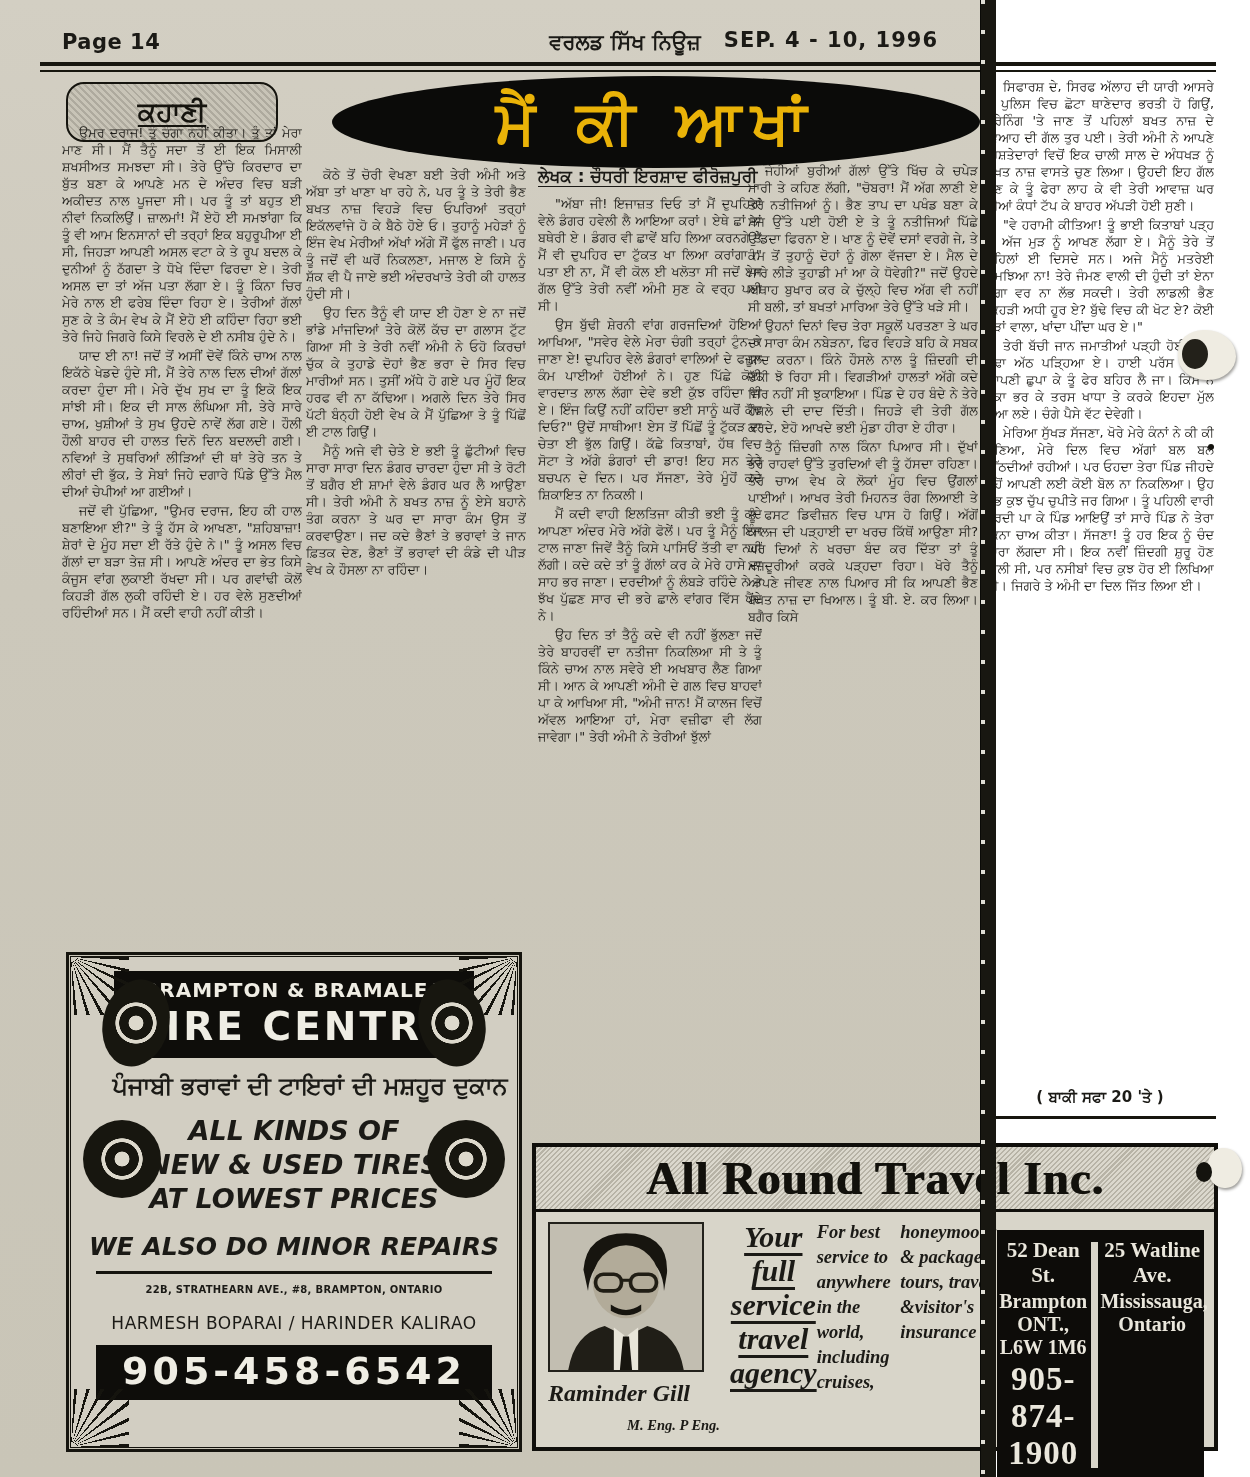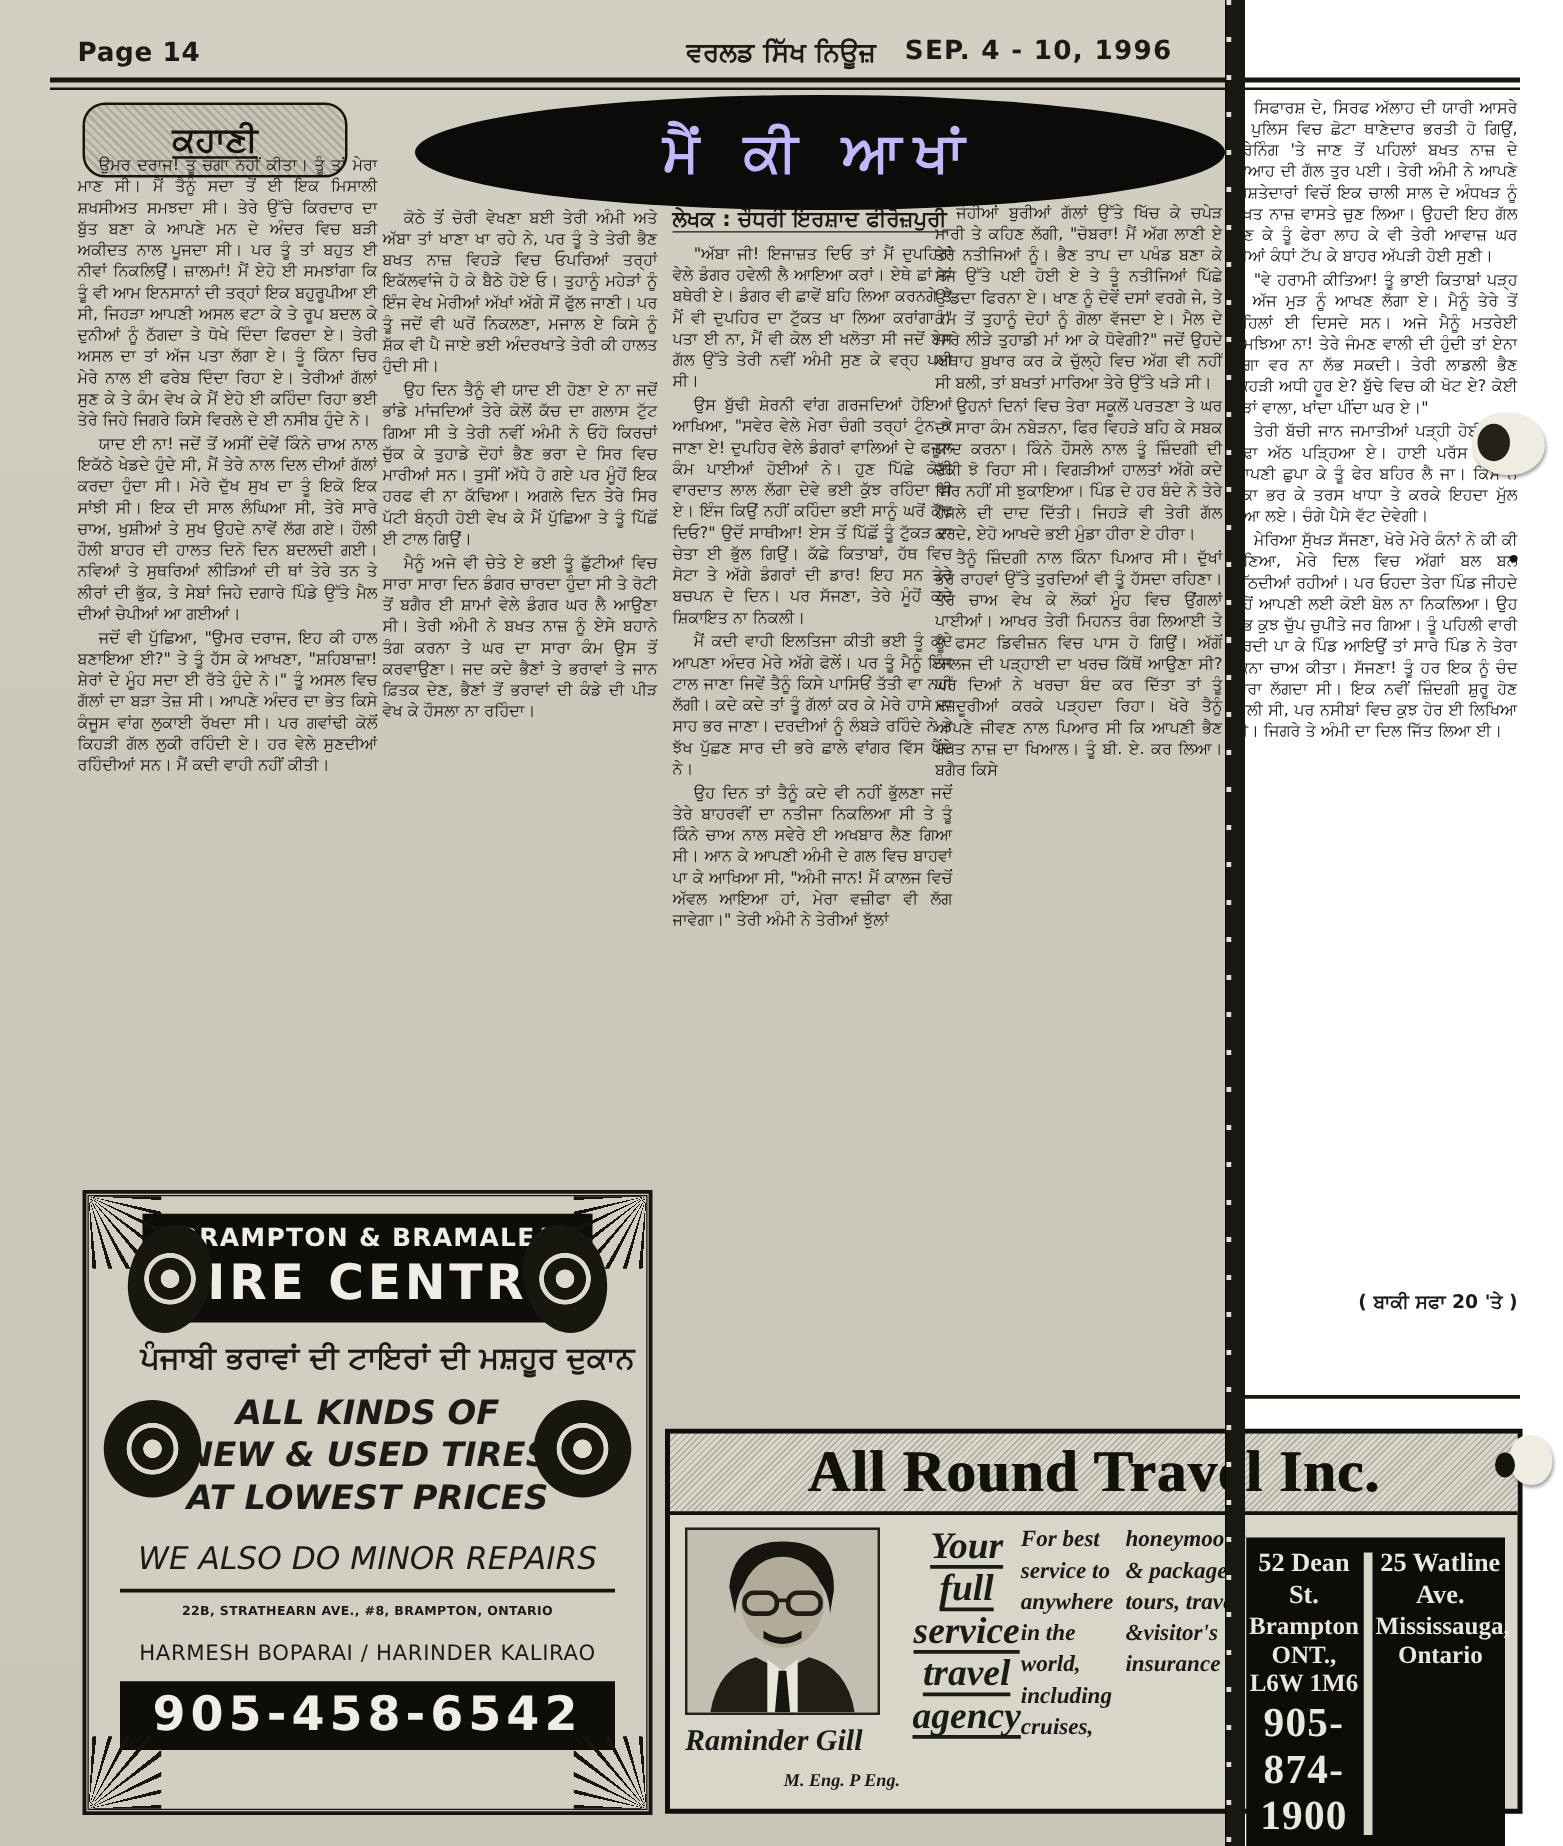--- a/index.html
+++ b/index.html
@@ -19,21 +19,21 @@
 
   
   .kahani{border:2.5px solid #15140e;border-radius:18px;
           background:repeating-linear-gradient(45deg,#b2ae a2 0 2px,#c8c4b7 2px 5px);
           background:repeating-linear-gradient(45deg,#aeaa9e 0 2px,#c8c4b7 2px 5px);
           display:flex;align-items:center;justify-content:center;}
   .kahani span{font-size:27px;font-weight:bold;text-decoration:underline;
                text-underline-offset:4px;color:#15140e;}
   .title-banner{background:#0b0b09;border-radius:50%;
                 display:flex;align-items:center;justify-content:center;}
-  .title-banner span{color:#c4b5fd;font-size:44px;font-weight:bold;letter-spacing:10px;}
+  .title-banner span{color:#eab308;font-size:60px;font-weight:bold;letter-spacing:10px;}
 
   
   .col{overflow:hidden;font-size:12.8px;line-height:17px;text-align:justify;}
   .col .para{margin:0 0 2px 0;text-indent:17px;}
   .byline{font-weight:bold;font-size:17px;text-decoration:underline;
           text-underline-offset:4px;margin:0 0 9px 0;white-space:nowrap;}
   .continuation{font-weight:bold;font-size:15px;text-align:right;}
 
   
   .tire-ad{border:3px solid #15140e;box-shadow:inset 0 0 0 1px #c9c5b7,inset 0 0 0 2px #15140e;
@@ -42,21 +42,21 @@
        background:repeating-conic-gradient(from 90deg at 0% 0%,#15140e 0 3deg,transparent 3deg 12deg);}
   .fan.tr{transform:scaleX(-1);} .fan.bl{transform:scaleY(-1);} .fan.br{transform:scale(-1,-1);}
   .tire{position:absolute;border-radius:50%;
         background:radial-gradient(circle,#ddd9cc 0 13%,#17160f 14% 30%,#ddd9cc 31% 37%,#17160f 38% 100%);}
   .tire-head-box{display:inline-block;background:#0e0d0a;color:#efede4;
                  padding:7px 22px 9px 22px;margin-top:16px;}
   .tire-head-box .l1{font-size:20px;font-weight:bold;letter-spacing:1px;}
   .tire-head-box .l2{font-size:39px;font-weight:bold;letter-spacing:3px;margin-top:2px;}
   .pa-line{font-weight:bold;font-size:24px;margin-top:14px;padding-left:32px;}
   .ad-line-lg{font-style:italic;font-weight:bold;font-size:27px;line-height:34px;margin:0;}
-  .ad-line-md{font-style:italic;font-weight:normal;font-size:25px;line-height:33px;margin:0;}
+  .ad-line-md{font-style:italic;font-weight:bold;font-size:25px;line-height:33px;margin:0;}
   .taxi-line{font-weight:bold;font-size:24px;margin-top:6px;}
   .tire-hr{height:3px;background:#15140e;margin:8px auto 10px auto;width:88%;}
   .tire-addr{font-weight:bold;font-size:10px;letter-spacing:.3px;}
   .tire-owners{font-size:17px;margin-top:18px;letter-spacing:.5px;}
   .tire-phone{display:inline-block;background:#0e0d0a;color:#efede4;font-weight:bold;
               font-size:38px;letter-spacing:4px;padding:4px 26px 7px 26px;margin-top:12px;}
 
   
   .travel-ad{border:4px solid #100f0b;background:#d8d5c9;}
   .travel-head{height:62px;border-bottom:3px solid #100f0b;
@@ -142,21 +142,21 @@
       <p class="para">ਤੈਨੂੰ ਜ਼ਿੰਦਗੀ ਨਾਲ ਕਿੰਨਾ ਪਿਆਰ ਸੀ। ਦੁੱਖਾਂ ਭਰੇ ਰਾਹਵਾਂ ਉੱਤੇ ਤੁਰਦਿਆਂ ਵੀ ਤੂੰ ਹੱਸਦਾ ਰਹਿਣਾ। ਤੇਰੇ ਚਾਅ ਵੇਖ ਕੇ ਲੋਕਾਂ ਮੂੰਹ ਵਿਚ ਉਂਗਲਾਂ ਪਾਈਆਂ। ਆਖਰ ਤੇਰੀ ਮਿਹਨਤ ਰੰਗ ਲਿਆਈ ਤੇ ਤੂੰ ਫਸਟ ਡਿਵੀਜ਼ਨ ਵਿਚ ਪਾਸ ਹੋ ਗਿਉਂ। ਅੱਗੋਂ ਕਾਲਜ ਦੀ ਪੜ੍ਹਾਈ ਦਾ ਖਰਚ ਕਿੱਥੋਂ ਆਉਣਾ ਸੀ? ਘਰ ਦਿਆਂ ਨੇ ਖਰਚਾ ਬੰਦ ਕਰ ਦਿੱਤਾ ਤਾਂ ਤੂੰ ਮਜ਼ਦੂਰੀਆਂ ਕਰਕੇ ਪੜ੍ਹਦਾ ਰਿਹਾ। ਖੋਰੇ ਤੈਨੂੰ ਆਪਣੇ ਜੀਵਣ ਨਾਲ ਪਿਆਰ ਸੀ ਕਿ ਆਪਣੀ ਭੈਣ ਬਖਤ ਨਾਜ਼ ਦਾ ਖਿਆਲ। ਤੂੰ ਬੀ. ਏ. ਕਰ ਲਿਆ। ਬਗੈਰ ਕਿਸੇ</p>
     </div>
 
   <div class="abs col" style="left:986px;top:78px;width:228px;height:1004px;">
       <p class="para">ਸਿਫਾਰਸ਼ ਦੇ, ਸਿਰਫ ਅੱਲਾਹ ਦੀ ਯਾਰੀ ਆਸਰੇ ਤੂੰ ਪੁਲਿਸ ਵਿਚ ਛੋਟਾ ਥਾਣੇਦਾਰ ਭਰਤੀ ਹੋ ਗਿਉਂ, ਟਰੇਨਿੰਗ 'ਤੇ ਜਾਣ ਤੋਂ ਪਹਿਲਾਂ ਬਖਤ ਨਾਜ਼ ਦੇ ਵਿਆਹ ਦੀ ਗੱਲ ਤੁਰ ਪਈ। ਤੇਰੀ ਅੰਮੀ ਨੇ ਆਪਣੇ ਰਿਸ਼ਤੇਦਾਰਾਂ ਵਿਚੋਂ ਇਕ ਚਾਲੀ ਸਾਲ ਦੇ ਅੰਧਖੜ ਨੂੰ ਬਖਤ ਨਾਜ਼ ਵਾਸਤੇ ਚੁਣ ਲਿਆ। ਉਹਦੀ ਇਹ ਗੱਲ ਸੁਣ ਕੇ ਤੂੰ ਫੇਰਾ ਲਾਹ ਕੇ ਵੀ ਤੇਰੀ ਆਵਾਜ਼ ਘਰ ਦੀਆਂ ਕੰਧਾਂ ਟੱਪ ਕੇ ਬਾਹਰ ਅੱਪੜੀ ਹੋਈ ਸੁਣੀ।</p>
       <p class="para">"ਵੇ ਹਰਾਮੀ ਕੀਤਿਆ! ਤੂੰ ਭਾਈ ਕਿਤਾਬਾਂ ਪੜ੍ਹ ਕੇ ਅੱਜ ਮੁੜ ਨੂੰ ਆਖਣ ਲੱਗਾ ਏ। ਮੈਨੂੰ ਤੇਰੇ ਤੋਂ ਪਹਿਲਾਂ ਈ ਦਿਸਦੇ ਸਨ। ਅਜੇ ਮੈਨੂੰ ਮਤਰੇਈ ਸਮਝਿਆ ਨਾ! ਤੇਰੇ ਜੰਮਣ ਵਾਲੀ ਦੀ ਹੁੰਦੀ ਤਾਂ ਏਨਾ ਚੰਗਾ ਵਰ ਨਾ ਲੱਭ ਸਕਦੀ। ਤੇਰੀ ਲਾਡਲੀ ਭੈਣ ਕਿਹੜੀ ਅਧੀ ਹੂਰ ਏ? ਬੁੱਢੇ ਵਿਚ ਕੀ ਖੋਟ ਏ? ਕੋਈ ਭੜਾਂ ਵਾਲਾ, ਖਾਂਦਾ ਪੀਂਦਾ ਘਰ ਏ।"</p>
       <p class="para">ਤੇਰੀ ਬੱਚੀ ਜਾਨ ਜਮਾਤੀਆਂ ਪੜ੍ਹੀ ਹੋਈ ਏ ਤੇ ਬੁੱਢਾ ਅੱਠ ਪੜ੍ਹਿਆ ਏ। ਹਾਈ ਪਰੱਸ ਤਾਂ ਨਾ ਆਪਣੀ ਛੁਪਾ ਕੇ ਤੂੰ ਫੇਰ ਬਹਿਰ ਲੈ ਜਾ। ਕਿਸੇ ਨੇ ਹੌਂਕਾ ਭਰ ਕੇ ਤਰਸ ਖਾਧਾ ਤੇ ਕਰਕੇ ਇਹਦਾ ਮੁੱਲ ਪੁਆ ਲਏ। ਚੰਗੇ ਪੈਸੇ ਵੱਟ ਦੇਵੇਗੀ।</p>
       <p class="para">ਮੇਰਿਆ ਸੁੱਖੜ ਸੱਜਣਾ, ਖੋਰੇ ਮੇਰੇ ਕੰਨਾਂ ਨੇ ਕੀ ਕੀ ਸੁਣਿਆ, ਮੇਰੇ ਦਿਲ ਵਿਚ ਅੱਗਾਂ ਬਲ ਬਲ ਉੱਠਦੀਆਂ ਰਹੀਆਂ। ਪਰ ਓਹਦਾ ਤੇਰਾ ਪਿੰਡ ਜੀਹਦੇ ਮੂੰਹੋਂ ਆਪਣੀ ਲਈ ਕੋਈ ਬੋਲ ਨਾ ਨਿਕਲਿਆ। ਉਹ ਸਭ ਕੁਝ ਚੁੱਪ ਚੁਪੀਤੇ ਜਰ ਗਿਆ। ਤੂੰ ਪਹਿਲੀ ਵਾਰੀ ਵਰਦੀ ਪਾ ਕੇ ਪਿੰਡ ਆਇਉਂ ਤਾਂ ਸਾਰੇ ਪਿੰਡ ਨੇ ਤੇਰਾ ਕਿੰਨਾ ਚਾਅ ਕੀਤਾ। ਸੱਜਣਾ! ਤੂੰ ਹਰ ਇਕ ਨੂੰ ਚੰਦ ਤਾਰਾ ਲੱਗਦਾ ਸੀ। ਇਕ ਨਵੀਂ ਜ਼ਿੰਦਗੀ ਸ਼ੁਰੂ ਹੋਣ ਵਾਲੀ ਸੀ, ਪਰ ਨਸੀਬਾਂ ਵਿਚ ਕੁਝ ਹੋਰ ਈ ਲਿਖਿਆ ਸੀ। ਜਿਗਰੇ ਤੇ ਅੰਮੀ ਦਾ ਦਿਲ ਜਿੱਤ ਲਿਆ ਈ।</p>
     </div>
 
-  <div class="abs continuation" style="left:986px;top:1032px;width:228px;">( ਬਾਕੀ ਸਫਾ 20 'ਤੇ )</div>
+  <div class="abs continuation" style="left:986px;top:1088px;width:228px;text-align:center;">( ਬਾਕੀ ਸਫਾ 20 'ਤੇ )</div>
   <div class="abs rule-thick" style="left:982px;top:1116px;width:234px;height:3px;"></div>
 
   <div class="abs tire-ad" style="left:66px;top:952px;width:450px;height:494px;">
     <div class="fan" style="left:2px;top:2px;"></div>
     <div class="fan tr" style="right:2px;top:2px;"></div>
     <div class="fan bl" style="left:2px;bottom:2px;"></div>
     <div class="fan br" style="right:2px;bottom:2px;"></div>
 
     <div class="tire" style="left:34px;top:24px;width:66px;height:88px;transform:rotate(14deg);"></div>
     <div class="tire" style="right:34px;top:24px;width:66px;height:88px;transform:rotate(-14deg);"></div>

